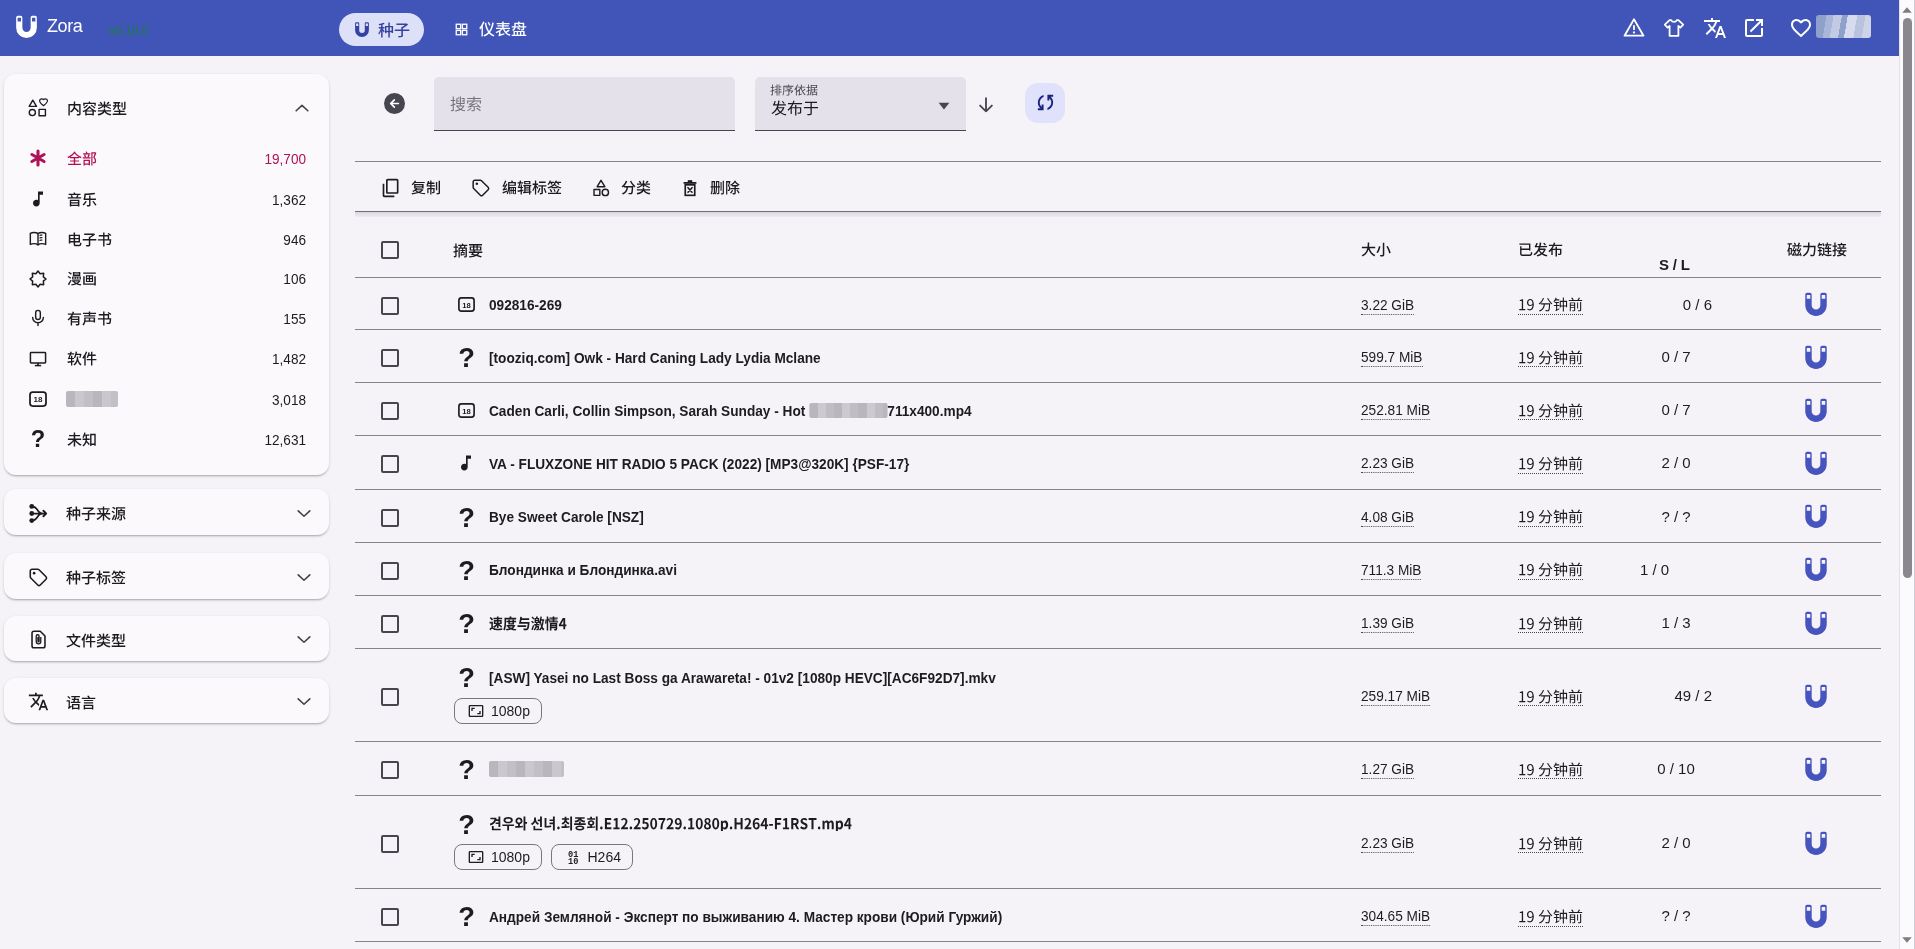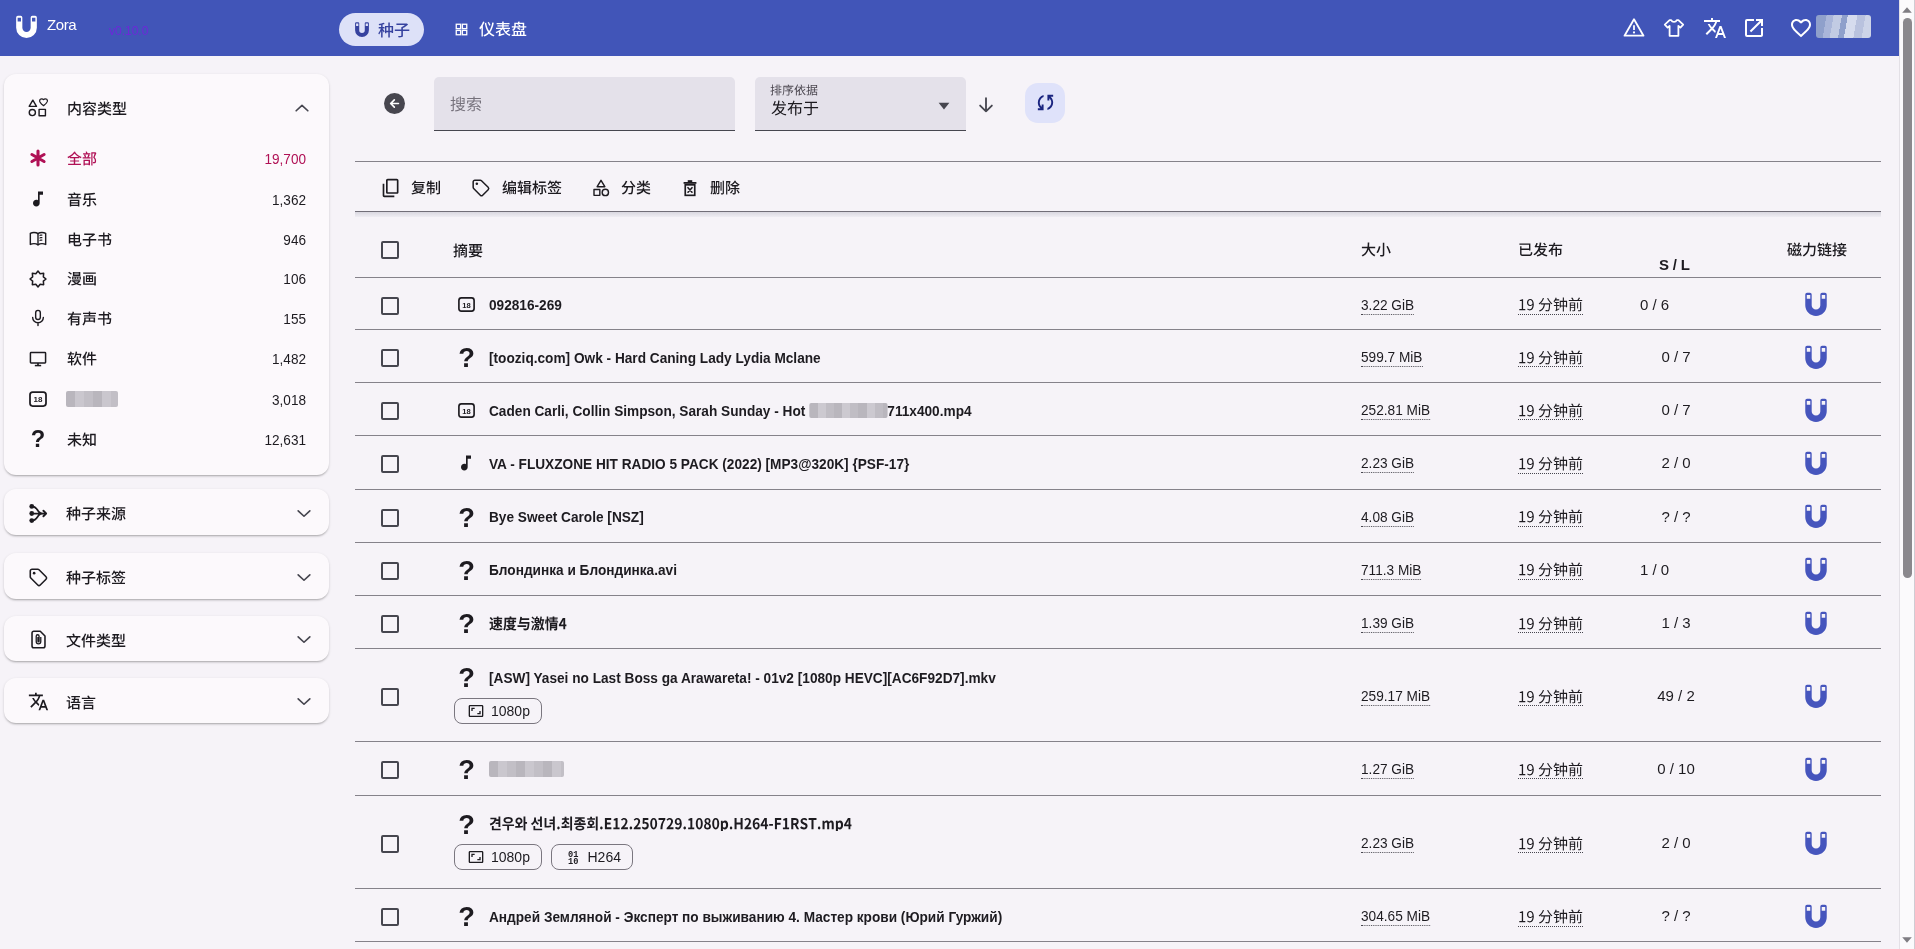--- a/index.html
+++ b/index.html
@@ -103,22 +103,22 @@
         </g>
         <g id="korean">
           <path d="M7.1 6.4V8H10.2V10.9H12.2V0.6H10.2V3.3H7.9C8 2.8 8 2.2 8 1.7H1.5V3.3H5.9C5.5 5.3 3.7 6.9 0.8 7.8L1.6 9.4C4.4 8.6 6.4 7 7.3 4.9H10.2V6.4ZM3.1 9.9V14.3H12.6V12.7H5.1V9.9Z M20.7 1.1C17.7 1.1 15.6 2.3 15.6 4.2C15.6 6.1 17.7 7.3 20.7 7.3C23.6 7.3 25.7 6.1 25.7 4.2C25.7 2.3 23.6 1.1 20.7 1.1ZM20.7 2.7C22.5 2.7 23.6 3.2 23.6 4.2C23.6 5.2 22.5 5.8 20.7 5.8C18.8 5.8 17.7 5.2 17.7 4.2C17.7 3.2 18.8 2.7 20.7 2.7ZM14.4 8.4V10H19.6V14.5H21.6V10H27V8.4Z M32.3 3.2C33.4 3.2 34.1 3.8 34.1 4.9C34.1 6 33.4 6.6 32.3 6.6C31.2 6.6 30.5 6 30.5 4.9C30.5 3.8 31.2 3.2 32.3 3.2ZM28.3 11.8C30.6 11.8 33.7 11.8 36.6 11.2L36.5 9.8C35.5 9.9 34.4 10 33.3 10.1V8.2C34.9 7.8 36.1 6.5 36.1 4.9C36.1 2.9 34.5 1.5 32.3 1.5C30.1 1.5 28.5 2.9 28.5 4.9C28.5 6.5 29.7 7.8 31.3 8.2V10.1C30.2 10.2 29 10.2 28.1 10.2ZM37.2 0.6V14.5H39.2V7.7H41V6.1H39.2V0.6Z M55 0.6V3.6H52.5V5.2H55V10.9H57V0.6ZM48.6 1.5V3C48.6 4.9 47.6 6.9 45.3 7.6L46.4 9.2C48 8.6 49 7.5 49.6 6.1C50.2 7.3 51.2 8.3 52.7 8.9L53.7 7.3C51.5 6.6 50.6 4.8 50.6 3V1.5ZM47.9 9.9V14.3H57.3V12.7H49.8V9.9Z M65.2 6.6V8.2H68.9V14.6H70.9V0.6H68.9V3.5H65.2V5.1H68.9V6.6ZM59.9 9.9V11.6H61C63.5 11.6 65.2 11.5 67.1 11.1L66.9 9.5C65.3 9.8 63.8 9.9 61.9 9.9V2.1H59.9Z M74.8 13.4C75.6 13.4 76.2 12.8 76.2 12C76.2 11.1 75.6 10.5 74.8 10.5C74.1 10.5 73.5 11.1 73.5 12C73.5 12.8 74.1 13.4 74.8 13.4Z M87.5 0.6V14.5H89.5V0.6ZM78.2 12C80.6 12 83.8 11.9 86.9 11.4L86.7 9.9C85.7 10 84.6 10.2 83.4 10.2V8.2H81.5V10.3C80.2 10.3 79 10.3 78 10.3ZM81.5 0.8V2.3H78.6V3.8H81.4C81.3 5.2 80.3 6.5 78.2 7.1L79.1 8.6C80.8 8.2 81.9 7.2 82.5 6C83.1 7.2 84.2 8.1 85.8 8.5L86.7 6.9C84.6 6.4 83.6 5.2 83.5 3.8H86.3V2.3H83.4V0.8Z M97.9 9.6C94.9 9.6 93.1 10.5 93.1 12.1C93.1 13.6 94.9 14.5 97.9 14.5C101 14.5 102.8 13.6 102.8 12.1C102.8 10.5 101 9.6 97.9 9.6ZM97.9 11.1C99.8 11.1 100.7 11.4 100.7 12.1C100.7 12.8 99.8 13 97.9 13C96.1 13 95.1 12.8 95.1 12.1C95.1 11.4 96.1 11.1 97.9 11.1ZM91.7 7.3V8.9H104.2V7.3H98.9V5.6H96.9V7.3ZM92.8 1.2V2.8H96.5C96.1 3.7 94.8 4.6 92.2 4.8L92.9 6.4C95.5 6.2 97.2 5.2 98 3.9C98.7 5.2 100.4 6.2 103 6.4L103.7 4.8C101.1 4.6 99.8 3.7 99.4 2.8H103.1V1.2Z M115.1 0.6V14.5H117.1V0.6ZM110 5.8C110.9 5.8 111.6 6.2 111.6 6.9C111.6 7.6 110.9 8 110 8C109.1 8 108.4 7.6 108.4 6.9C108.4 6.2 109.1 5.8 110 5.8ZM110 4.3C108 4.3 106.5 5.3 106.5 6.9C106.5 8.2 107.5 9.1 109 9.4V10.6C107.8 10.6 106.6 10.6 105.6 10.6L105.8 12.2C108.3 12.2 111.5 12.2 114.5 11.6L114.4 10.2C113.3 10.3 112.1 10.4 111 10.5V9.4C112.5 9.1 113.5 8.2 113.5 6.9C113.5 5.3 112 4.3 110 4.3ZM109 0.7V2.2H105.8V3.7H114.2V2.2H111V0.7Z M121.1 13.4C121.9 13.4 122.5 12.8 122.5 12C122.5 11.1 121.9 10.5 121.1 10.5C120.3 10.5 119.7 11.1 119.7 12C119.7 12.8 120.3 13.4 121.1 13.4Z M124.9 13.2H131.9V11.3H127.1V8.4H131V6.5H127.1V3.9H131.7V2.1H124.9Z M134 13.2H140.7V11.4H138.6V2.1H137C136.3 2.5 135.5 2.8 134.4 3V4.4H136.4V11.4H134Z M142.3 13.2H149.7V11.3H147.3C146.8 11.3 146.1 11.4 145.5 11.5C147.5 9.5 149.2 7.3 149.2 5.3C149.2 3.2 147.8 1.9 145.7 1.9C144.2 1.9 143.2 2.5 142.2 3.6L143.4 4.8C143.9 4.2 144.6 3.6 145.4 3.6C146.5 3.6 147.1 4.3 147.1 5.4C147.1 7.1 145.3 9.2 142.3 11.9Z M152.9 13.4C153.7 13.4 154.3 12.8 154.3 12C154.3 11.1 153.7 10.5 152.9 10.5C152.1 10.5 151.5 11.1 151.5 12C151.5 12.8 152.1 13.4 152.9 13.4Z M156 13.2H163.4V11.3H161C160.5 11.3 159.8 11.4 159.2 11.5C161.2 9.5 162.9 7.3 162.9 5.3C162.9 3.2 161.5 1.9 159.4 1.9C157.9 1.9 156.9 2.5 155.9 3.6L157.1 4.8C157.7 4.2 158.3 3.6 159.1 3.6C160.2 3.6 160.8 4.3 160.8 5.4C160.8 7.1 159 9.2 156 11.9Z M168.4 13.4C170.4 13.4 172.2 12 172.2 9.5C172.2 7.1 170.7 6 168.8 6C168.3 6 167.9 6.1 167.5 6.3L167.7 3.9H171.7V2.1H165.8L165.5 7.5L166.5 8.1C167.1 7.7 167.5 7.6 168.1 7.6C169.3 7.6 170 8.3 170 9.6C170 10.9 169.2 11.6 168.1 11.6C167 11.6 166.2 11.1 165.6 10.5L164.6 11.9C165.4 12.7 166.6 13.4 168.4 13.4Z M177.5 13.4C179.7 13.4 181.2 11.4 181.2 7.6C181.2 3.8 179.7 1.9 177.5 1.9C175.2 1.9 173.7 3.8 173.7 7.6C173.7 11.4 175.2 13.4 177.5 13.4ZM177.5 11.7C176.5 11.7 175.8 10.7 175.8 7.6C175.8 4.5 176.5 3.6 177.5 3.6C178.4 3.6 179.1 4.5 179.1 7.6C179.1 10.7 178.4 11.7 177.5 11.7Z M184.7 13.2H186.9C187.1 8.9 187.5 6.6 190 3.4V2.1H182.7V3.9H187.7C185.5 6.9 184.9 9.3 184.7 13.2Z M191.4 13.2H198.8V11.3H196.4C195.9 11.3 195.2 11.4 194.6 11.5C196.6 9.5 198.3 7.3 198.3 5.3C198.3 3.2 196.9 1.9 194.8 1.9C193.3 1.9 192.3 2.5 191.3 3.6L192.5 4.8C193.1 4.2 193.7 3.6 194.5 3.6C195.6 3.6 196.2 4.3 196.2 5.4C196.2 7.1 194.4 9.2 191.4 11.9Z M203.4 13.4C205.6 13.4 207.7 11.6 207.7 7.4C207.7 3.5 205.8 1.9 203.7 1.9C201.8 1.9 200.2 3.3 200.2 5.6C200.2 7.9 201.5 9.1 203.4 9.1C204.1 9.1 205.1 8.6 205.7 7.9C205.6 10.7 204.5 11.6 203.3 11.6C202.6 11.6 202 11.3 201.6 10.8L200.4 12.1C201 12.8 202 13.4 203.4 13.4ZM205.6 6.3C205.1 7.2 204.4 7.5 203.8 7.5C202.8 7.5 202.2 6.9 202.2 5.6C202.2 4.2 202.9 3.6 203.7 3.6C204.7 3.6 205.4 4.3 205.6 6.3Z M210.9 13.4C211.7 13.4 212.3 12.8 212.3 12C212.3 11.1 211.7 10.5 210.9 10.5C210.1 10.5 209.5 11.1 209.5 12C209.5 12.8 210.1 13.4 210.9 13.4Z M214.6 13.2H221.2V11.4H219.1V2.1H217.5C216.8 2.5 216.1 2.8 214.9 3V4.4H217V11.4H214.6Z M226.6 13.4C228.9 13.4 230.4 11.4 230.4 7.6C230.4 3.8 228.9 1.9 226.6 1.9C224.3 1.9 222.8 3.8 222.8 7.6C222.8 11.4 224.3 13.4 226.6 13.4ZM226.6 11.7C225.6 11.7 224.9 10.7 224.9 7.6C224.9 4.5 225.6 3.6 226.6 3.6C227.6 3.6 228.3 4.5 228.3 7.6C228.3 10.7 227.6 11.7 226.6 11.7Z M235.5 13.4C237.7 13.4 239.2 12.1 239.2 10.4C239.2 8.9 238.3 8 237.3 7.5V7.4C238 6.9 238.7 6 238.7 4.9C238.7 3.1 237.5 1.9 235.5 1.9C233.6 1.9 232.2 3 232.2 4.8C232.2 6 232.8 6.9 233.6 7.5V7.5C232.6 8.1 231.7 9 231.7 10.4C231.7 12.2 233.3 13.4 235.5 13.4ZM236.1 6.9C235 6.4 234.1 5.9 234.1 4.8C234.1 3.9 234.7 3.4 235.5 3.4C236.4 3.4 236.9 4.1 236.9 5C236.9 5.7 236.7 6.3 236.1 6.9ZM235.5 11.8C234.5 11.8 233.6 11.2 233.6 10.2C233.6 9.4 234.1 8.6 234.7 8.1C236.1 8.7 237.1 9.2 237.1 10.4C237.1 11.3 236.4 11.8 235.5 11.8Z M244.3 13.4C246.6 13.4 248.1 11.4 248.1 7.6C248.1 3.8 246.6 1.9 244.3 1.9C242 1.9 240.5 3.8 240.5 7.6C240.5 11.4 242 13.4 244.3 13.4ZM244.3 11.7C243.3 11.7 242.6 10.7 242.6 7.6C242.6 4.5 243.3 3.6 244.3 3.6C245.3 3.6 246 4.5 246 7.6C246 10.7 245.3 11.7 244.3 11.7Z M249.9 16.4H252.1V13.9L252 12.5C252.7 13.1 253.4 13.4 254.1 13.4C256 13.4 257.7 11.7 257.7 8.9C257.7 6.3 256.5 4.6 254.4 4.6C253.5 4.6 252.6 5.1 251.9 5.7H251.9L251.7 4.8H249.9ZM253.6 11.6C253.2 11.6 252.7 11.4 252.1 11V7.3C252.7 6.7 253.2 6.4 253.8 6.4C254.9 6.4 255.4 7.3 255.4 8.9C255.4 10.7 254.6 11.6 253.6 11.6Z M260.8 13.4C261.6 13.4 262.2 12.8 262.2 12C262.2 11.1 261.6 10.5 260.8 10.5C260 10.5 259.5 11.1 259.5 12C259.5 12.8 260 13.4 260.8 13.4Z M264.6 13.2H266.8V8.4H271.1V13.2H273.3V2.1H271.1V6.5H266.8V2.1H264.6Z M275.3 13.2H282.7V11.3H280.3C279.8 11.3 279 11.4 278.5 11.5C280.5 9.5 282.2 7.3 282.2 5.3C282.2 3.2 280.8 1.9 278.7 1.9C277.2 1.9 276.2 2.5 275.1 3.6L276.4 4.8C276.9 4.2 277.6 3.6 278.4 3.6C279.5 3.6 280.1 4.3 280.1 5.4C280.1 7.1 278.3 9.2 275.3 11.9Z M288.2 13.4C290.1 13.4 291.7 12 291.7 9.7C291.7 7.3 290.4 6.2 288.5 6.2C287.8 6.2 286.8 6.6 286.2 7.4C286.3 4.6 287.4 3.7 288.7 3.7C289.3 3.7 290 4 290.4 4.5L291.5 3.2C290.9 2.5 289.9 1.9 288.5 1.9C286.3 1.9 284.2 3.7 284.2 7.8C284.2 11.7 286.1 13.4 288.2 13.4ZM286.3 8.9C286.8 8.1 287.5 7.8 288.1 7.8C289 7.8 289.7 8.4 289.7 9.7C289.7 11 289 11.7 288.2 11.7C287.2 11.7 286.5 11 286.3 8.9Z M297.4 13.2H299.4V10.3H300.8V8.6H299.4V2.1H296.8L292.6 8.8V10.3H297.4ZM297.4 8.6H294.8L296.5 5.9C296.8 5.3 297.1 4.7 297.4 4.1H297.5C297.4 4.7 297.4 5.7 297.4 6.4Z M301.9 9.7H306V8.1H301.9Z M308.1 13.2H310.3V8.7H314.2V6.8H310.3V3.9H314.9V2.1H308.1Z M316.7 13.2H323.4V11.4H321.3V2.1H319.7C319 2.5 318.2 2.8 317.1 3V4.4H319.1V11.4H316.7Z M327.9 7.2V3.9H329.4C330.8 3.9 331.6 4.3 331.6 5.5C331.6 6.6 330.8 7.2 329.4 7.2ZM331.8 13.2H334.2L331.6 8.7C332.9 8.2 333.7 7.1 333.7 5.5C333.7 2.9 331.9 2.1 329.6 2.1H325.7V13.2H327.9V9H329.5Z M339.3 13.4C341.8 13.4 343.3 11.9 343.3 10C343.3 8.4 342.4 7.6 341.1 7L339.6 6.4C338.7 6 337.9 5.8 337.9 5C337.9 4.2 338.5 3.8 339.5 3.8C340.4 3.8 341.2 4.1 341.9 4.7L343 3.3C342.1 2.4 340.8 1.9 339.5 1.9C337.3 1.9 335.7 3.3 335.7 5.1C335.7 6.7 336.8 7.6 337.9 8.1L339.4 8.7C340.4 9.1 341.1 9.4 341.1 10.2C341.1 11 340.5 11.5 339.3 11.5C338.3 11.5 337.3 11 336.5 10.3L335.2 11.8C336.3 12.8 337.8 13.4 339.3 13.4Z M347.5 13.2H349.7V3.9H352.9V2.1H344.4V3.9H347.5Z M355.8 13.4C356.5 13.4 357.1 12.8 357.1 12C357.1 11.1 356.5 10.5 355.8 10.5C355 10.5 354.4 11.1 354.4 12C354.4 12.8 355 13.4 355.8 13.4Z M359.4 13.2H361.6V7.4C362.2 6.8 362.7 6.5 363.2 6.5C364 6.5 364.4 6.9 364.4 8.2V13.2H366.6V7.4C367.2 6.8 367.7 6.5 368.2 6.5C369 6.5 369.3 6.9 369.3 8.2V13.2H371.5V8C371.5 5.8 370.7 4.6 368.9 4.6C367.9 4.6 367 5.2 366.3 6.1C365.9 5.1 365.2 4.6 364 4.6C362.9 4.6 362.1 5.2 361.4 5.9H361.3L361.2 4.8H359.4Z M373.8 16.4H376V13.9L376 12.5C376.6 13.1 377.3 13.4 378 13.4C379.9 13.4 381.6 11.7 381.6 8.9C381.6 6.3 380.4 4.6 378.3 4.6C377.4 4.6 376.5 5.1 375.8 5.7H375.8L375.6 4.8H373.8ZM377.6 11.6C377.1 11.6 376.6 11.4 376 11V7.3C376.6 6.7 377.1 6.4 377.7 6.4C378.8 6.4 379.3 7.3 379.3 8.9C379.3 10.7 378.6 11.6 377.6 11.6Z M387.4 13.2H389.4V10.3H390.7V8.6H389.4V2.1H386.8L382.6 8.8V10.3H387.4ZM387.4 8.6H384.8L386.5 5.9C386.8 5.3 387.1 4.7 387.4 4.1H387.4C387.4 4.7 387.4 5.7 387.4 6.4Z"></path>
         </g>
       </defs>
     </svg>
     <div class="ab" style="left:0;top:0;width:1899px;height:56px;background:#4155b8"></div>
     <svg class="ab" style="left:13px;top:14px" width="27" height="27" viewBox="0 0 24 24">
       <path fill-rule="evenodd" fill="#fff" d="M2.8 3.1 A1.5 1.5 0 0 1 4.3 1.6 H6.8 A1.5 1.5 0 0 1 8.3 3.1 V12.2 A3.7 3.7 0 0 0 15.7 12.2 V3.1 A1.5 1.5 0 0 1 17.2 1.6 H19.7 A1.5 1.5 0 0 1 21.2 3.1 V12.2 A9.2 9.2 0 0 1 2.8 12.2 Z M4.1 3.4 H7.1 V6.6 H4.1 Z M16.9 3.4 H19.9 V6.6 H16.9 Z"></path>
     </svg>
-    <div class="ab" style="left:47px;top:16px;font-size:15px;letter-spacing:-0.4px;color:#fff">Zora</div>
-    <div class="ab" style="left:109px;top:23.5px;font-size:12px;color:#6d28d9">v0.10.0</div>
+    <div class="ab" style="left:47px;top:16px;font-size:18px;letter-spacing:-0.4px;color:#fff">Zora</div>
+    <div class="ab" style="left:109px;top:23.5px;font-size:12px;color:#15803d">v0.10.0</div>
     <div class="ab" style="left:339px;top:13px;width:85px;height:33px;border-radius:17px;background:#dde1f8"></div>
     <svg class="ab" style="left:353px;top:21px" width="18" height="18" viewBox="0 0 24 24">
       <path fill-rule="evenodd" fill="#36429f" d="M2.8 3.1 A1.5 1.5 0 0 1 4.3 1.6 H6.8 A1.5 1.5 0 0 1 8.3 3.1 V12.2 A3.7 3.7 0 0 0 15.7 12.2 V3.1 A1.5 1.5 0 0 1 17.2 1.6 H19.7 A1.5 1.5 0 0 1 21.2 3.1 V12.2 A9.2 9.2 0 0 1 2.8 12.2 Z M4.1 3.4 H7.1 V6.6 H4.1 Z M16.9 3.4 H19.9 V6.6 H16.9 Z"></path>
     </svg>
     <svg class="ab" style="left:378px;top:21.8px" width="32.0" height="16">
       <use href="#zhongzi" fill="#36429f"></use>
     </svg>
     <svg class="ab" style="left:454px;top:21.5px" width="15" height="15" viewBox="0 0 24 24">
       <g fill="none" stroke="#fff" stroke-width="2.1">
         <rect x="3.6" y="3.6" width="7" height="7"></rect>
@@ -370,21 +370,21 @@
       <rect x="2.4" y="3.6" width="19.2" height="16.8" rx="3.2" fill="none" stroke="#1d1b20" stroke-width="2.1"></rect>
       <text x="12" y="15.9" text-anchor="middle" font-family="Liberation Sans" font-size="9.6" font-weight="bold" fill="#1d1b20">18</text>
     </svg>
     <div class="cb" style="left:381px;top:296.7px"></div>
     <div class="title" style="left:488.5px;top:296.2px">092816-269</div>
     <div class="cell sz" style="left:1360.5px;top:295.7px"><span class="lnk">3.22 GiB</span></div>
     <svg class="ab" style="left:1518px;top:297.2px" width="65.01" height="15">
       <use href="#min19" fill="#1d1b20"></use>
     </svg>
     <div class="ab" style="left:1518px;top:313.9px;width:65px;border-top:1px dotted #47464f"></div>
-    <div class="cell" style="left:1640px;top:295.7px;width:72px;text-align:left">0 / 6</div>
+    <div class="cell" style="left:1640px;top:295.7px;width:72px;text-align:right">0 / 6</div>
     <svg class="ab" style="left:1801.7px;top:291.3px" width="28" height="28" viewBox="0 0 24 24">
       <path fill-rule="evenodd" fill="#4655bd" d="M2.8 3.1 A1.5 1.5 0 0 1 4.3 1.6 H6.8 A1.5 1.5 0 0 1 8.3 3.1 V12.2 A3.7 3.7 0 0 0 15.7 12.2 V3.1 A1.5 1.5 0 0 1 17.2 1.6 H19.7 A1.5 1.5 0 0 1 21.2 3.1 V12.2 A9.2 9.2 0 0 1 2.8 12.2 Z M4.1 3.4 H7.1 V6.6 H4.1 Z M16.9 3.4 H19.9 V6.6 H16.9 Z"></path>
     </svg>
     <div class="hline" style="top:329px"></div>
     <svg class="ab" style="left:455px;top:346.2px" width="23" height="23" viewBox="0 0 24 24">
       <text x="50%" y="21.4" text-anchor="middle" font-family="Liberation Sans" font-size="28.5" font-weight="bold" fill="#1d1b20">?</text>
     </svg>
     <div class="cb" style="left:381px;top:349.2px"></div>
     <div class="title" style="left:488.5px;top:348.7px">[tooziq.com] Owk - Hard Caning Lady Lydia Mclane</div>
     <div class="cell sz" style="left:1360.5px;top:348.2px"><span class="lnk">599.7 MiB</span></div>
@@ -484,21 +484,21 @@
       <svg style="margin-left:13px" width="16" height="16" viewBox="0 0 24 24">
         <path fill="#1d1b20" d="M19 12h-2v3h-3v2h5v-5zM7 9h3V7H5v5h2V9zm14-6H3c-1.1 0-2 .9-2 2v14c0 1.1.9 2 2 2h18c1.1 0 2-.9 2-2V5c0-1.1-.9-2-2-2zm0 16.01H3V4.99h18v14.02z"></path>
       </svg>
       <span style="margin-left:7px">1080p</span>
     </div>
     <div class="cell sz" style="left:1360.5px;top:687.0px"><span class="lnk">259.17 MiB</span></div>
     <svg class="ab" style="left:1518px;top:688.5px" width="65.01" height="15">
       <use href="#min19" fill="#1d1b20"></use>
     </svg>
     <div class="ab" style="left:1518px;top:705.2px;width:65px;border-top:1px dotted #47464f"></div>
-    <div class="cell" style="left:1640px;top:687.0px;width:72px;text-align:center">49 / 2</div>
+    <div class="cell" style="left:1640px;top:687.0px;width:72px;text-align:right">49 / 2</div>
     <svg class="ab" style="left:1801.7px;top:682.6px" width="28" height="28" viewBox="0 0 24 24">
       <path fill-rule="evenodd" fill="#4655bd" d="M2.8 3.1 A1.5 1.5 0 0 1 4.3 1.6 H6.8 A1.5 1.5 0 0 1 8.3 3.1 V12.2 A3.7 3.7 0 0 0 15.7 12.2 V3.1 A1.5 1.5 0 0 1 17.2 1.6 H19.7 A1.5 1.5 0 0 1 21.2 3.1 V12.2 A9.2 9.2 0 0 1 2.8 12.2 Z M4.1 3.4 H7.1 V6.6 H4.1 Z M16.9 3.4 H19.9 V6.6 H16.9 Z"></path>
     </svg>
     <div class="hline" style="top:740.5px"></div>
     <svg class="ab" style="left:455px;top:758.2px" width="23" height="23" viewBox="0 0 24 24">
       <text x="50%" y="21.4" text-anchor="middle" font-family="Liberation Sans" font-size="28.5" font-weight="bold" fill="#1d1b20">?</text>
     </svg>
     <div class="cb" style="left:381px;top:761.2px"></div>
     <div class="blur1" style="left:488.5px;top:761.2px;width:75px;height:16px"></div>
     <div class="cell sz" style="left:1360.5px;top:760.2px"><span class="lnk">1.27 GiB</span></div>

